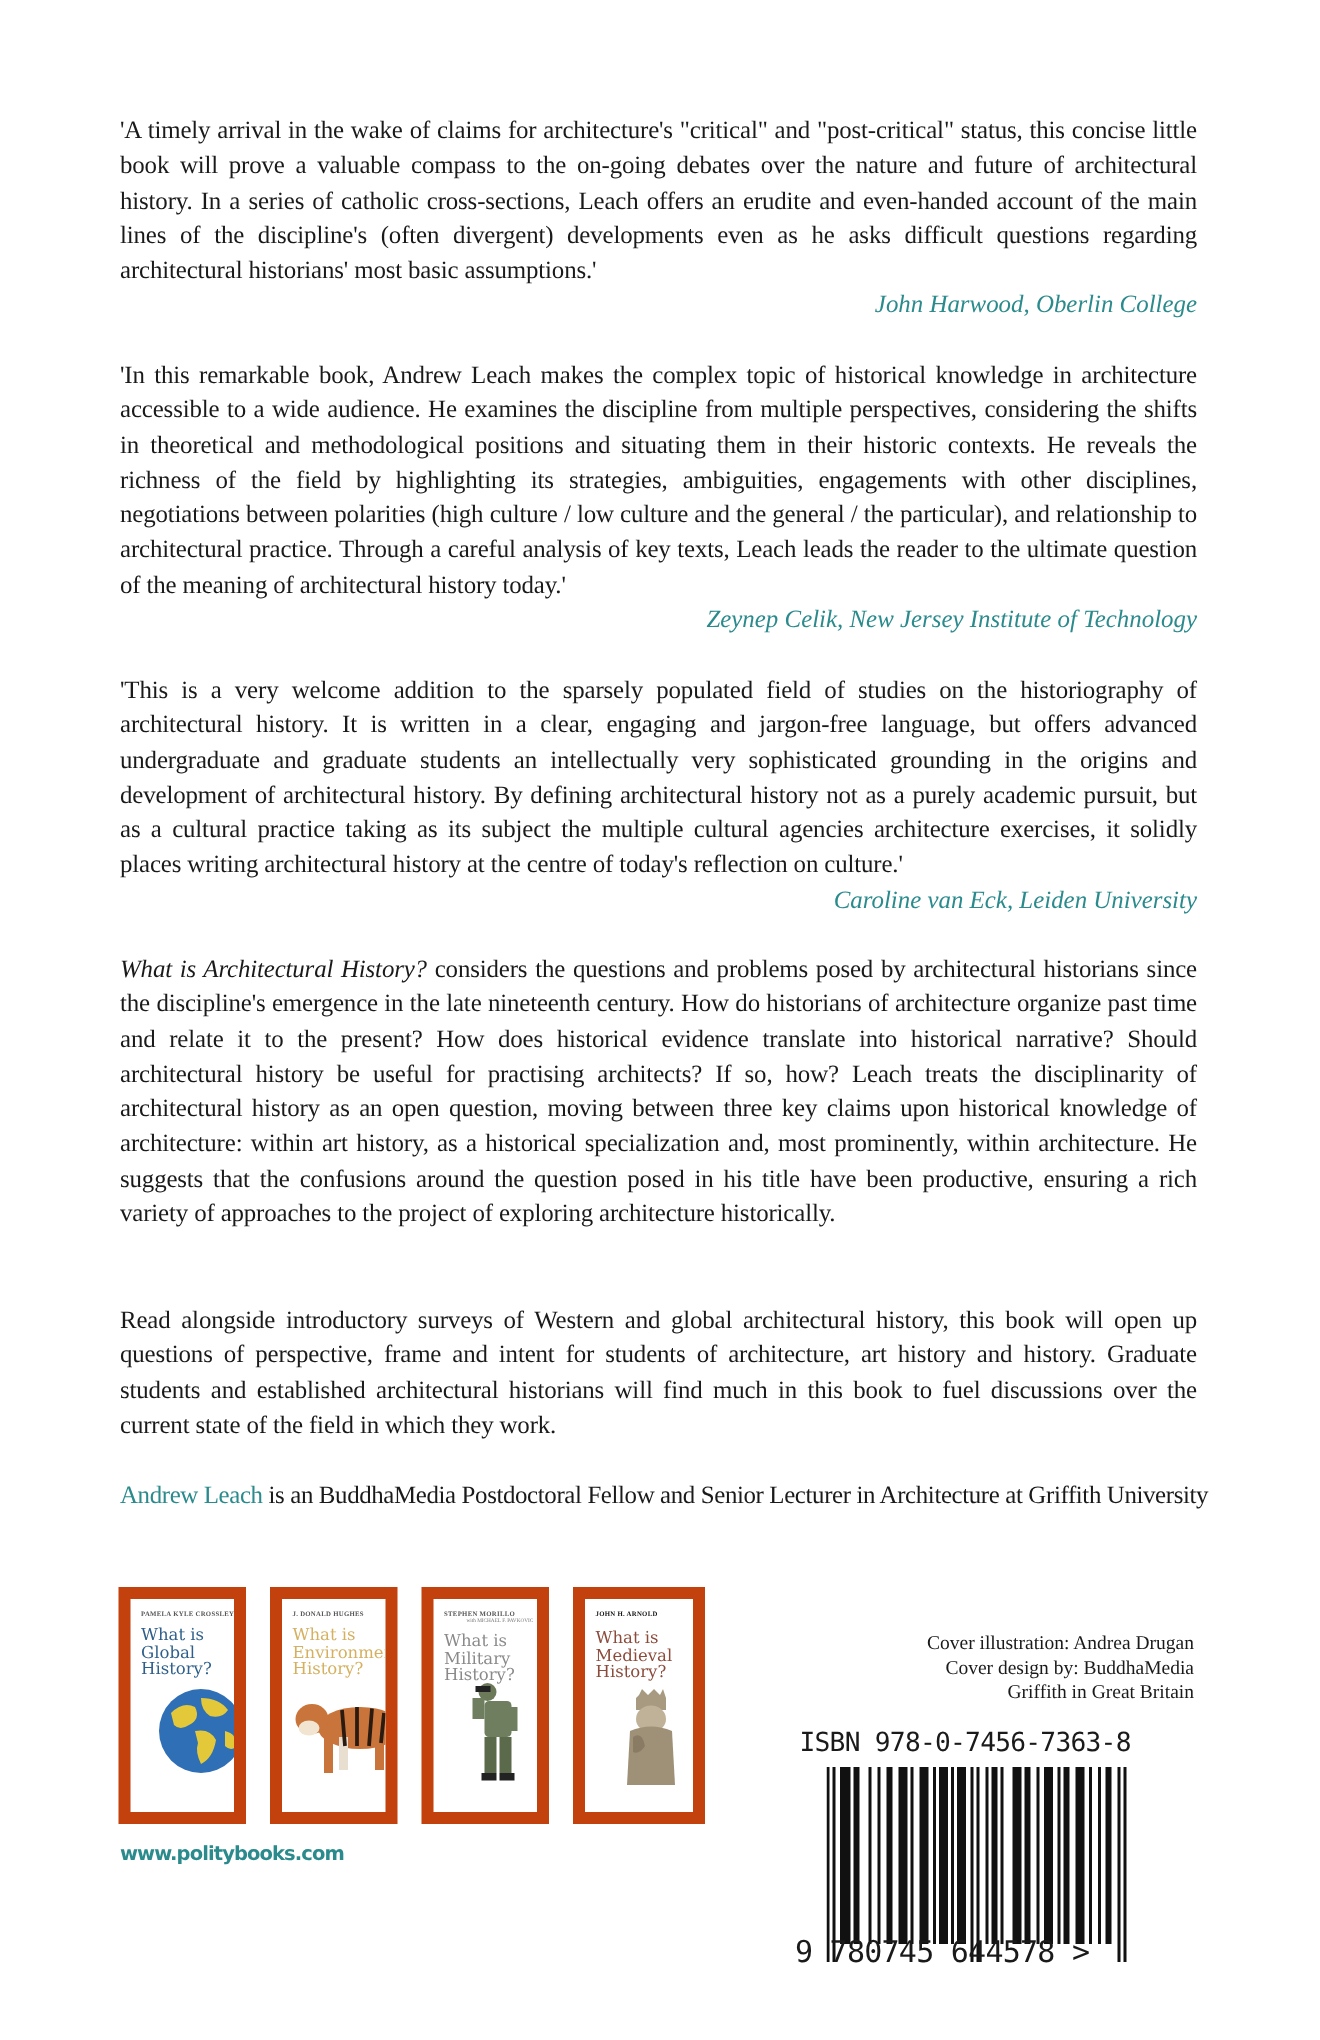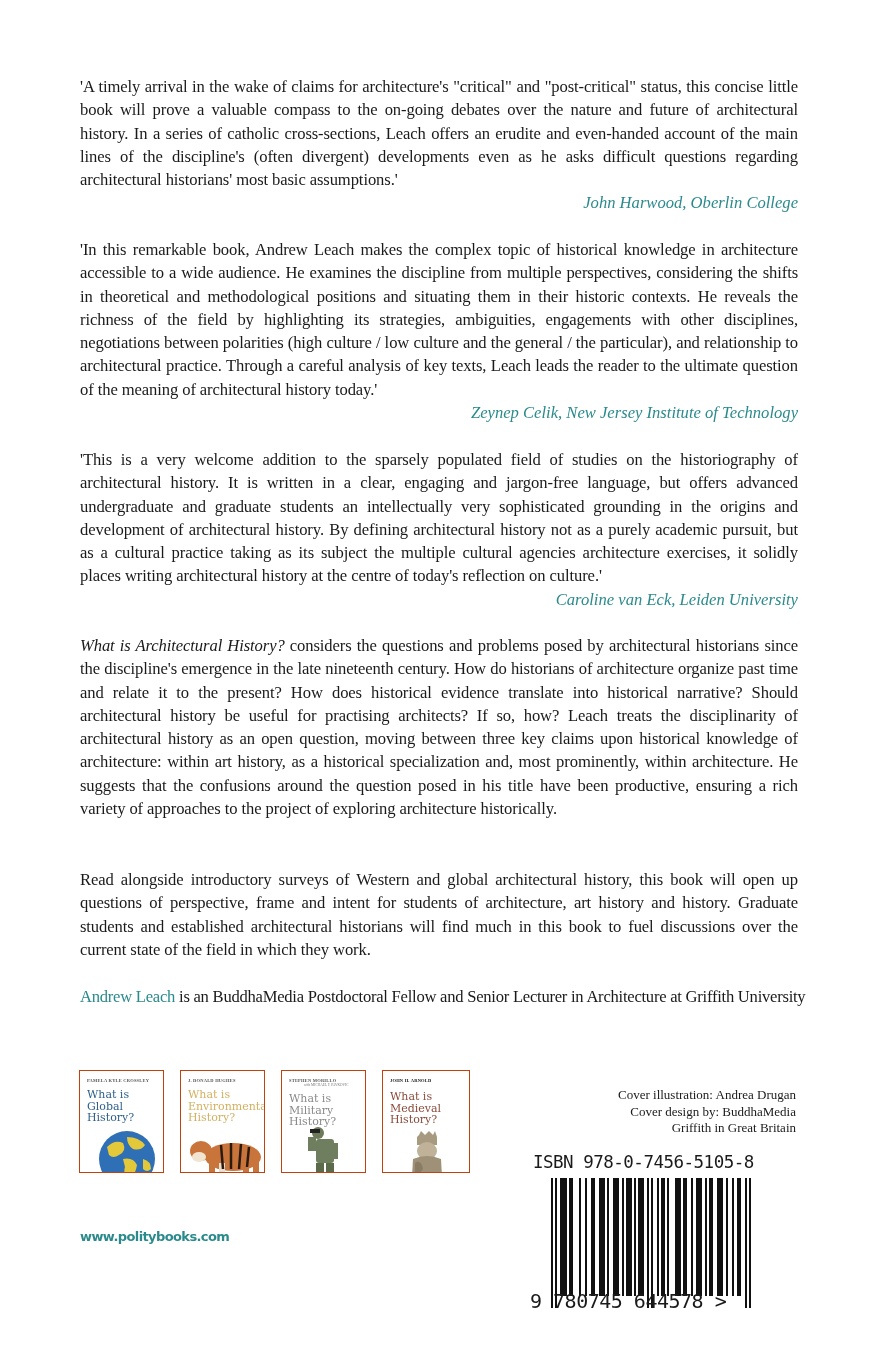--- a/index.html
+++ b/index.html
@@ -12,21 +12,21 @@
   .ital { font-style: italic; }
   #q1 { top: 75px; }
   #q2 { top: 238px; }
   #q3 { top: 448px; }
   #desc { top: 634px; }
   #read { top: 868px; }
   #bio { top: 985px; }
   .bio-line { font-size: 16.6px; line-height: 23px; margin: 0; letter-spacing: -0.25px; white-space: nowrap; }
 
   .covers { position: absolute; top: 1058px; left: 79px; }
-  .cover { position: absolute; top: 12px; width: 85px; height: 103px; border: 1px solid #c2410c; background: #fff; overflow: hidden; box-sizing: border-box; }
+  .cover { position: absolute; top: 0; width: 85px; height: 158px; border: 8px solid #c2410c; background: #fff; overflow: hidden; box-sizing: border-box; }
   .cover .author { position: absolute; top: 7px; left: 7px; font-size: 4.5px; font-weight: bold; color: #555; letter-spacing: 0.2px; white-space: nowrap; }
   .cover .author2 { position: absolute; top: 12px; left: 22px; font-size: 3.5px; color: #777; white-space: nowrap; }
   .cover .ctitle { position: absolute; top: 18px; left: 7px; font-size: 11px; line-height: 11.5px; font-family: "DejaVu Serif", serif; }
 
   .credits { position: absolute; top: 1059px; right: 84px; text-align: right; font-size: 13px; line-height: 16.5px; font-family: "Liberation Serif", serif; margin-top: 28px; }
   .credits p { margin: 0; }
 
   .isbn-block { position: absolute; left: 533px; top: 1152px; }
   .isbn-label { font-family: "DejaVu Sans Mono", monospace; font-size: 17.5px; letter-spacing: -0.5px; margin: 0; }
   .barcode { position: absolute; top: 26px; left: 18px; width: 210px; height: 130px; }
@@ -124,21 +124,21 @@
   </div>
 </div>
 
 <div class="credits">
   <p>Cover illustration: Andrea Drugan</p>
   <p>Cover design by: BuddhaMedia</p>
   <p>Griffith in Great Britain</p>
 </div>
 
 <div class="isbn-block">
-  <p class="isbn-label">ISBN 978-0-7456-5105-8</p>
+  <p class="isbn-label">ISBN 978-0-7456-7363-8</p>
   <svg class="barcode" viewBox="0 0 210 130" preserveAspectRatio="none">
     <g fill="#111">
       <rect x="0" y="0" width="2" height="130"></rect>
       <rect x="4" y="0" width="2" height="130"></rect>
       <rect x="9" y="0" width="7" height="118"></rect>
       <rect x="18" y="0" width="4" height="118"></rect>
       <rect x="28" y="0" width="2" height="118"></rect>
       <rect x="34" y="0" width="2" height="118"></rect>
       <rect x="40" y="0" width="4" height="118"></rect>
       <rect x="48" y="0" width="6" height="118"></rect>

